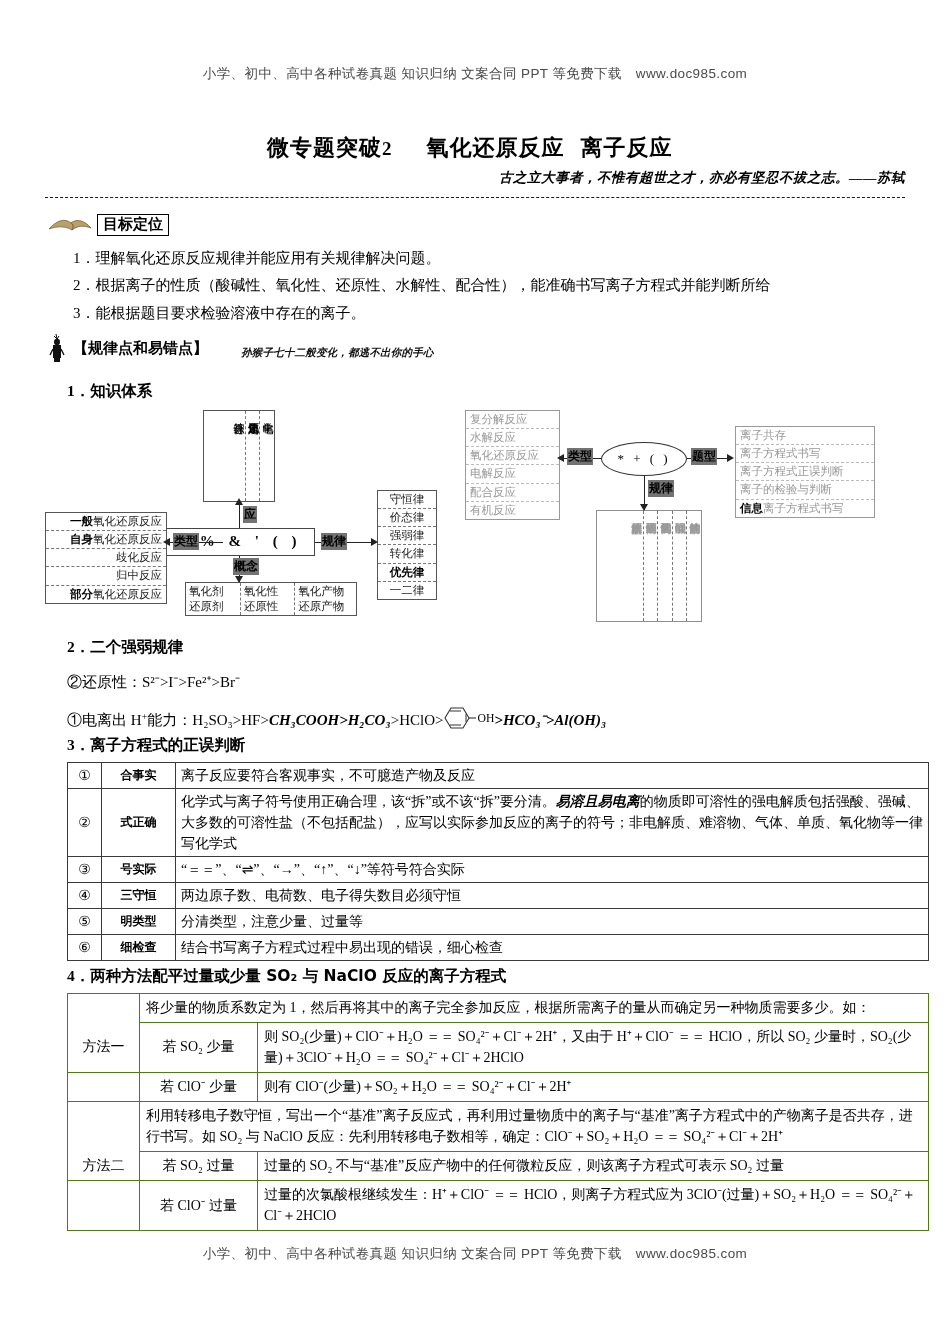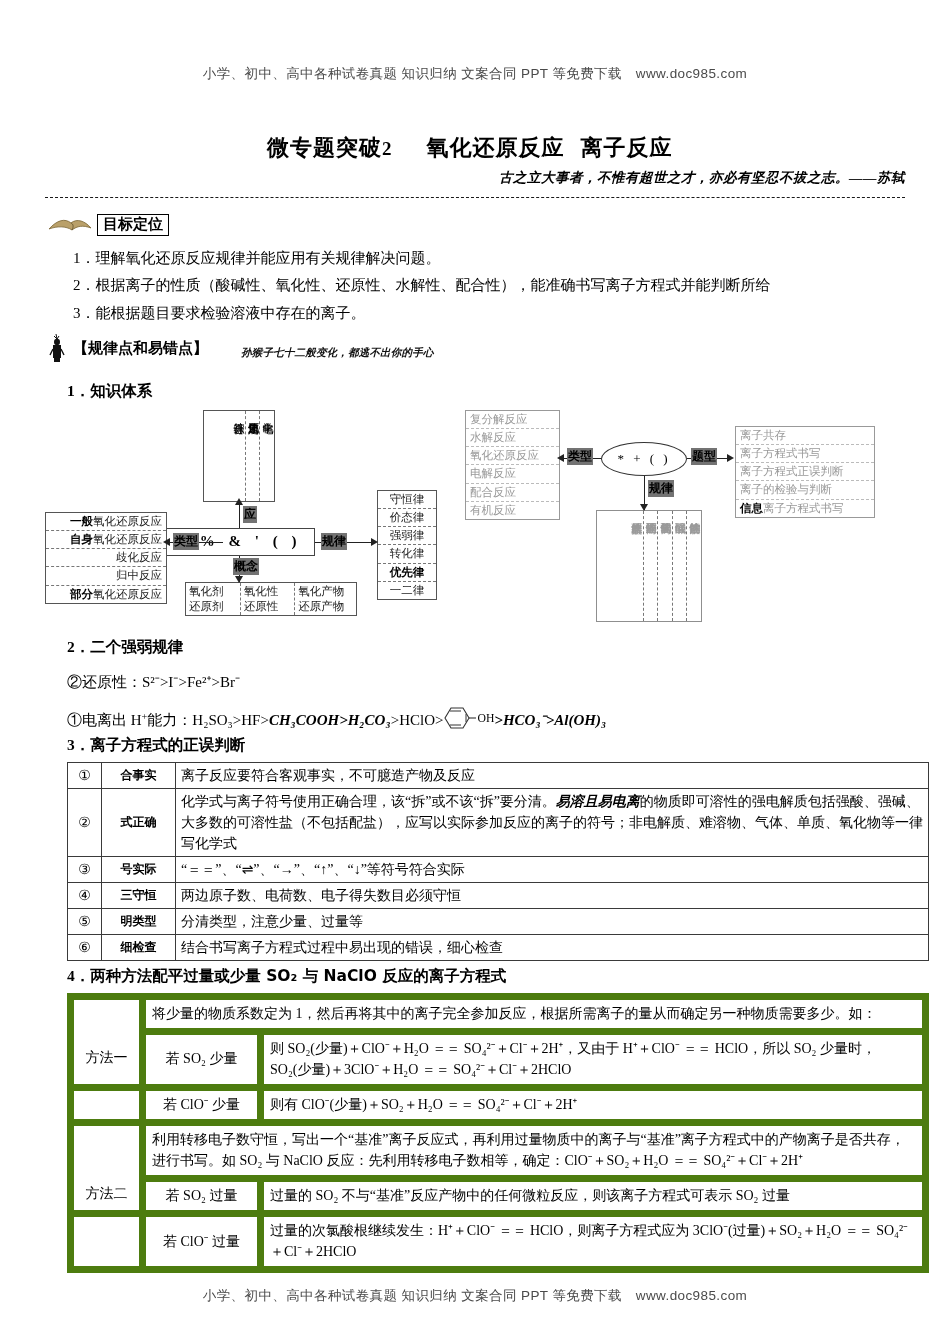--- a/index.html
+++ b/index.html
@@ -233,21 +233,21 @@
 
   table.m4 {
     border-collapse:collapse;
     width:862px;
     margin:4px 0 0 22px;
     font-family:"Liberation Serif", serif;
     font-size:14px;
     line-height:1.55;
   }
   table.m4 td {
-    border:7px solid #4d7c0f;
+    border:1px solid #4d7c0f;
     padding:3px 6px;
     vertical-align:middle;
   }
   td.mname { width:72px; text-align:center; }
   td.cond { width:118px; text-align:center; }
   td.lead { text-align:left; }
 </style>
 </head>
 <body>
 

